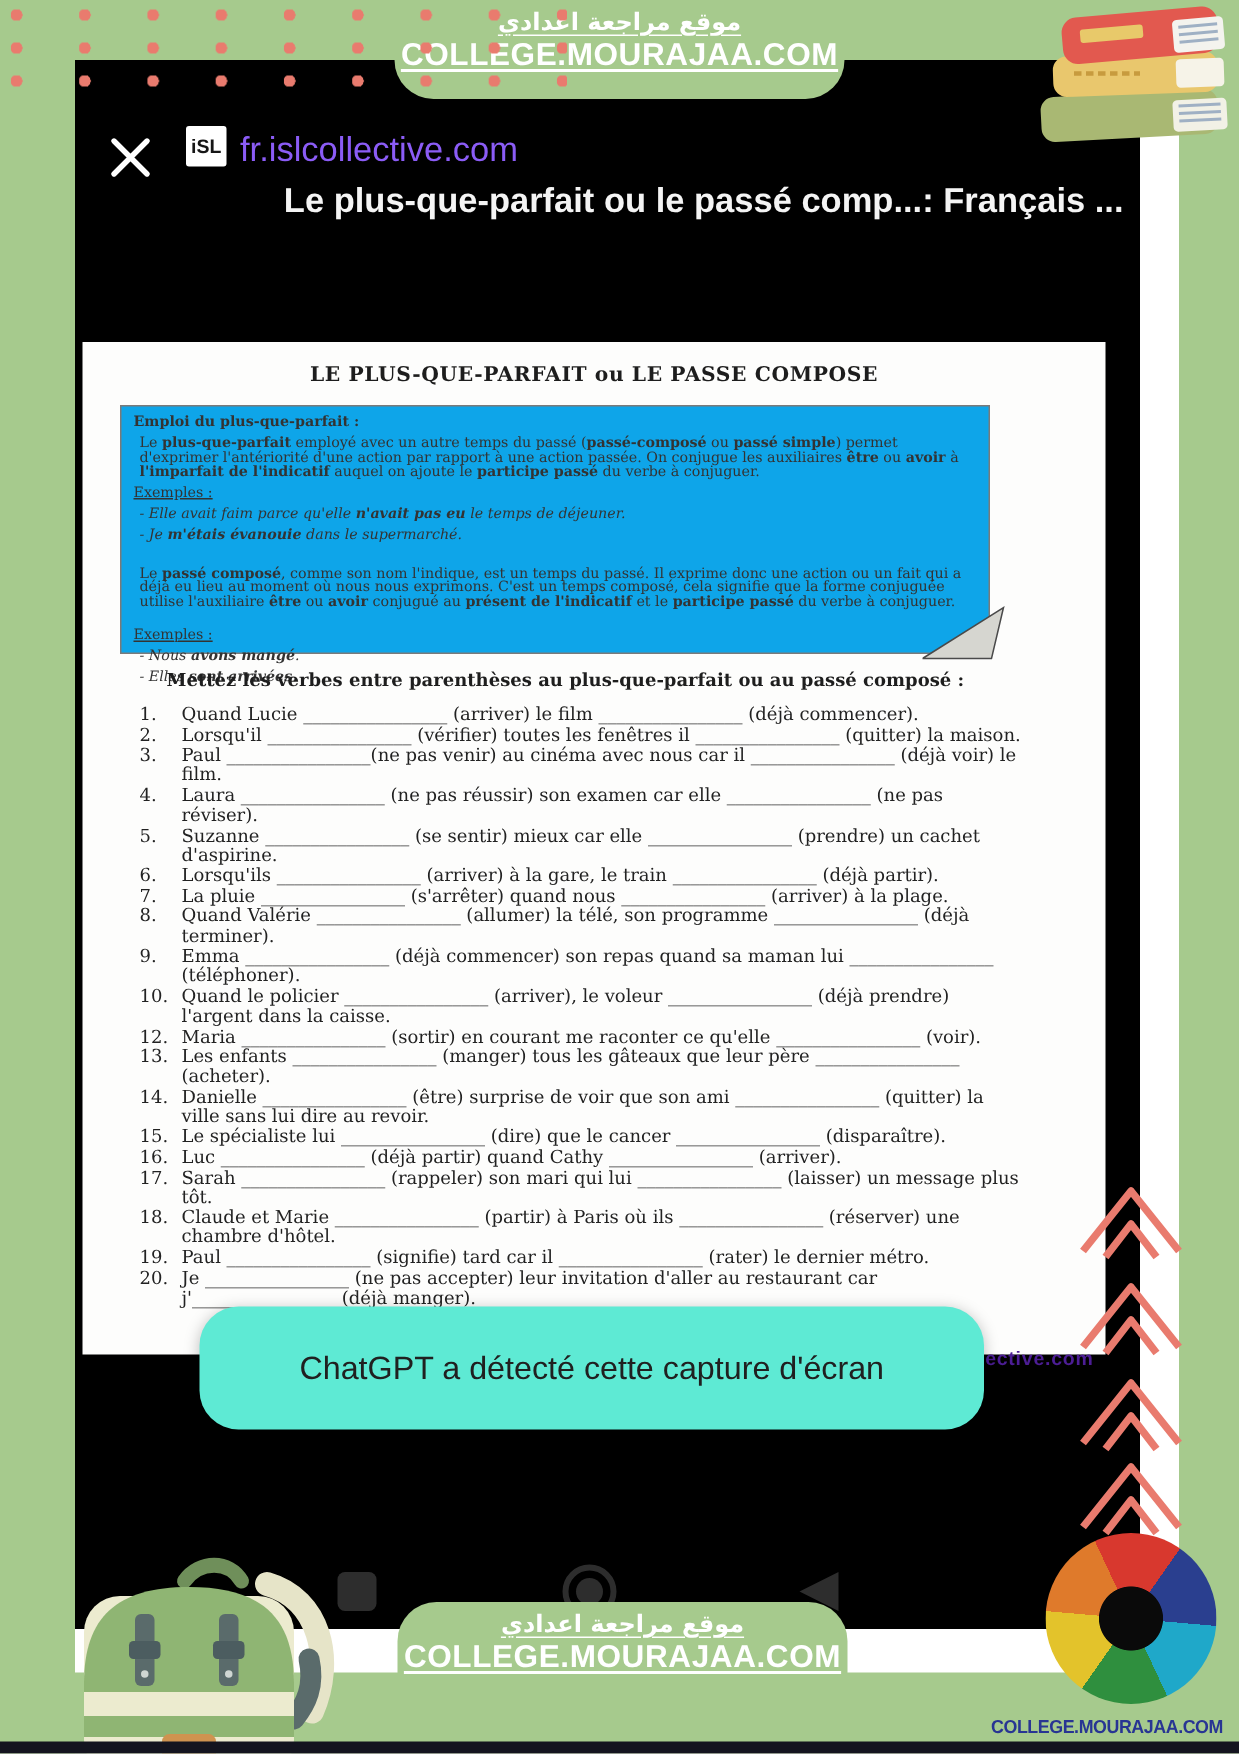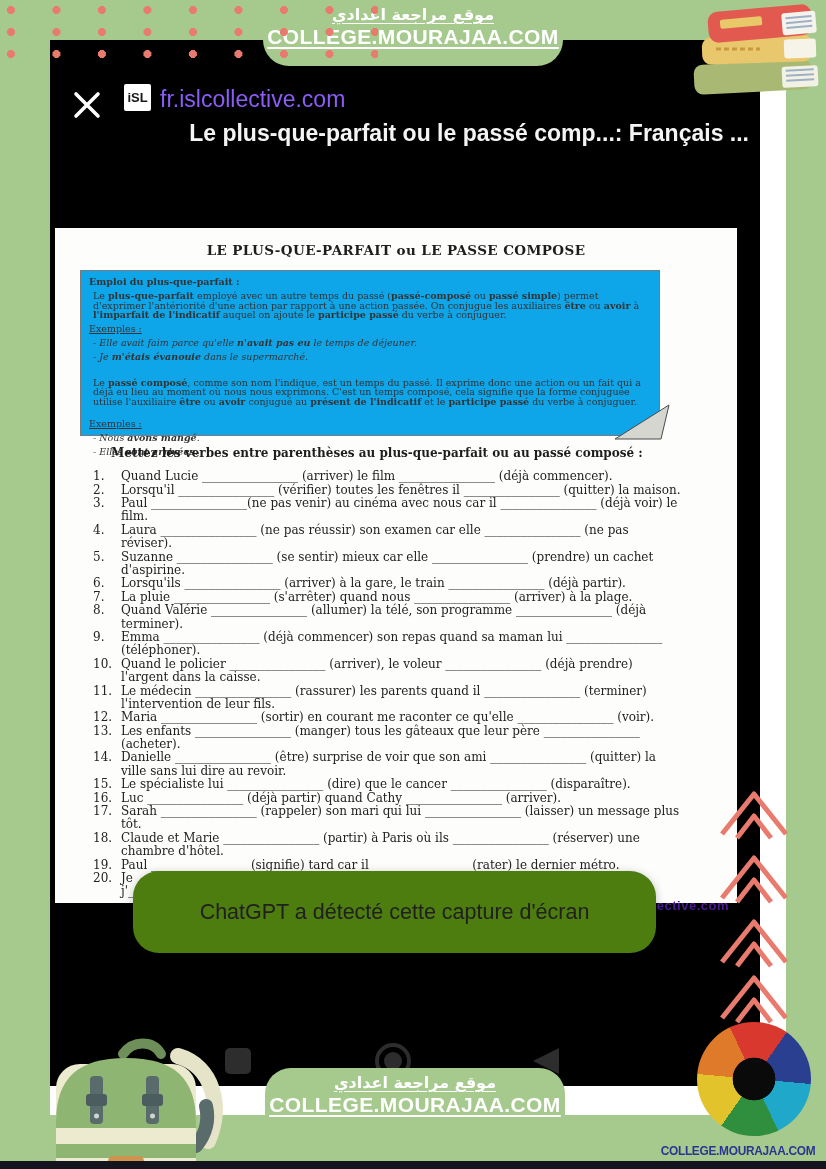--- a/index.html
+++ b/index.html
@@ -54,21 +54,21 @@
   .dog-ear{position:absolute;right:-12px;bottom:-6px;width:56px;height:40px;}
   .instruction{position:absolute;left:56px;top:218px;width:600px;font-weight:bold;font-size:12px;color:#1e1e1e;}
   .exercise-list{position:absolute;left:38px;top:242px;width:600px;font-size:12px;line-height:13.1px;color:#222222;}
   .ex-row{display:flex;margin:0 0 .5px 0;}
   .ex-num{width:28px;flex:0 0 28px;}
   .ex-text{width:560px;}
   .watermark{position:absolute;right:8px;top:670px;font-family:"Liberation Sans",sans-serif;
     font-weight:bold;font-size:13px;color:#4c1d95;letter-spacing:.5px;}
 
   
-  .toast{position:absolute;left:83px;top:831px;width:523px;height:82px;background:#4d7c0f;border-radius:26px;
+  .toast{position:absolute;left:83px;top:831px;width:523px;height:82px;background:#5eead4;border-radius:26px;
     z-index:5;display:flex;align-items:center;justify-content:center;box-shadow:0 2px 10px rgba(0,0,0,.25);}
   .toast span{font-size:21.5px;color:#202020;text-align:center;width:420px;line-height:29px;}
 
   
   .nav-square{position:absolute;left:175px;top:1008px;width:26px;height:26px;background:#2d2d2d;border-radius:5px;cursor:pointer;}
   .nav-circle{position:absolute;left:325px;top:1003px;width:36px;height:36px;border:4px solid #2d2d2d;
     border-radius:50%;box-sizing:border-box;cursor:pointer;}
   .nav-circle::after{content:"";position:absolute;left:5px;top:5px;width:18px;height:18px;background:#2d2d2d;border-radius:50%;}
   .nav-tri{position:absolute;left:483px;top:1008px;width:0;height:0;border-top:13px solid transparent;
     border-bottom:13px solid transparent;border-right:26px solid #2d2d2d;cursor:pointer;}
@@ -180,24 +180,20 @@
           </div>
           <div class="ex-row">
             <span class="ex-num">9.</span>
             <span class="ex-text">Emma ________________ (déjà commencer) son repas quand sa maman lui ________________ (téléphoner).</span>
           </div>
           <div class="ex-row">
             <span class="ex-num">10.</span>
             <span class="ex-text">Quand le policier ________________ (arriver), le voleur ________________ (déjà prendre) l'argent dans la caisse.</span>
           </div>
           <div class="ex-row">
-            <span class="ex-num">11.</span>
-            <span class="ex-text">Le médecin ________________ (rassurer) les parents quand il ________________ (terminer) l'intervention de leur fils.</span>
-          </div>
-          <div class="ex-row">
             <span class="ex-num">12.</span>
             <span class="ex-text">Maria ________________ (sortir) en courant me raconter ce qu'elle ________________ (voir).</span>
           </div>
           <div class="ex-row">
             <span class="ex-num">13.</span>
             <span class="ex-text">Les enfants ________________ (manger) tous les gâteaux que leur père ________________ (acheter).</span>
           </div>
           <div class="ex-row">
             <span class="ex-num">14.</span>
             <span class="ex-text">Danielle ________________ (être) surprise de voir que son ami ________________ (quitter) la ville sans lui dire au revoir.</span>

